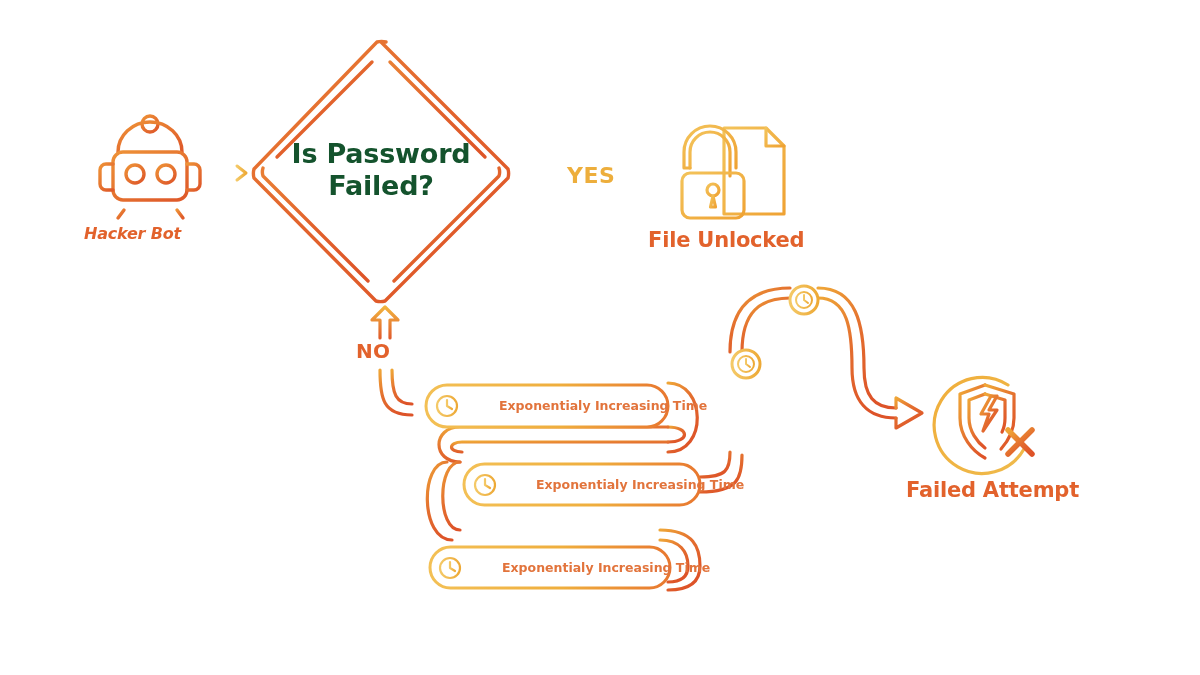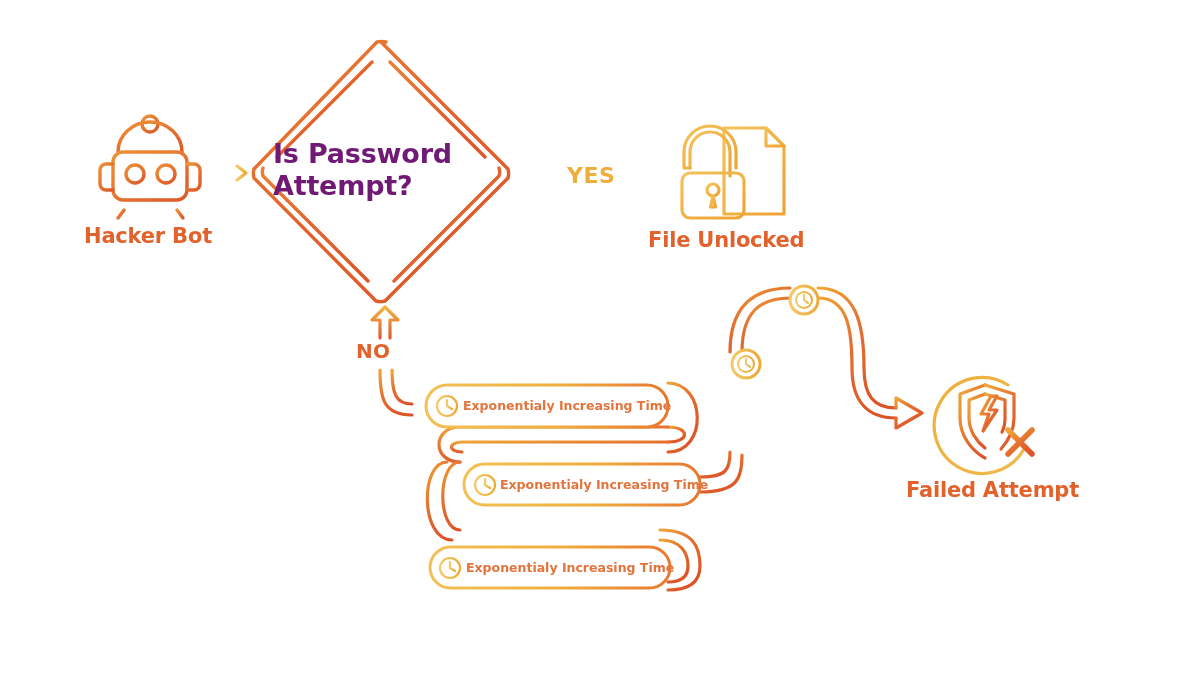--- a/index.html
+++ b/index.html
@@ -29,40 +29,41 @@
   }
   .lbl {
     position: absolute;
     font-family: "DejaVu Sans", sans-serif;
     font-weight: bold;
     white-space: nowrap;
     letter-spacing: -0.2px;
   }
   .lbl-hacker {
     left: 84px; top: 224px;
-    font-size: 21px;
+    font-size: 16px;
     color: #E2622C;
+    font-style: italic;
   }
   .lbl-file {
     left: 648px; top: 228px;
     font-size: 21px;
     color: #E2622C;
   }
   .lbl-failed {
     left: 906px; top: 478px;
     font-size: 21px;
     color: #E2622C;
   }
   .lbl-diamond {
     left: 273px; top: 138px;
     width: 216px;
-    text-align: left;
+    text-align: center;
     font-size: 27px;
     line-height: 1.18;
-    color: #701a75;
+    color: #14532d;
     white-space: normal;
   }
   .lbl-yes {
     left: 567px; top: 163px;
     font-size: 22px;
     color: #EDAE3C;
     letter-spacing: 0.5px;
   }
   .lbl-no {
     left: 356px; top: 339px;
@@ -70,20 +71,21 @@
     color: #E2622C;
     letter-spacing: 0.3px;
   }
   .pill-text {
     position: absolute;
     font-family: "DejaVu Sans", sans-serif;
     font-weight: bold;
     font-size: 12.5px;
     color: #E2743C;
     white-space: nowrap;
+    margin-left: 36px;
   }
   .pt1 { left: 463px; top: 398px; }
   .pt2 { left: 500px; top: 477px; }
   .pt3 { left: 466px; top: 560px; }
 </style>
 </head>
 <body>
 
 <div id="stage">
 
@@ -279,21 +281,21 @@
         <line x1="1008" y1="430" x2="1032" y2="454"></line>
         <line x1="1032" y1="430" x2="1008" y2="454"></line>
       </g>
     </g>
   </svg>
 
   <div class="lbl lbl-hacker">Hacker Bot</div>
 
   <div class="lbl lbl-diamond">
     <span>Is Password</span><br>
-    <span>Attempt?</span>
+    <span>Failed?</span>
   </div>
 
   <div class="lbl lbl-yes">YES</div>
 
   <div class="lbl lbl-no">NO</div>
 
   <div class="lbl lbl-file">File Unlocked</div>
 
   <div class="lbl lbl-failed">Failed Attempt</div>
 

